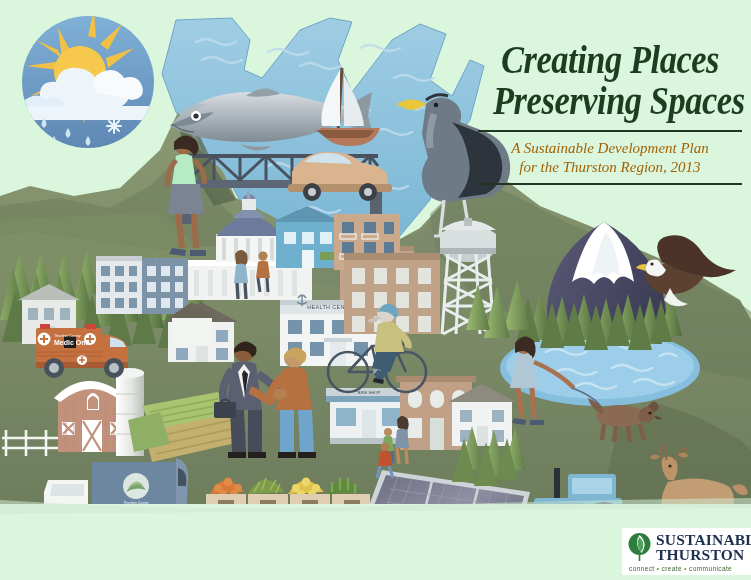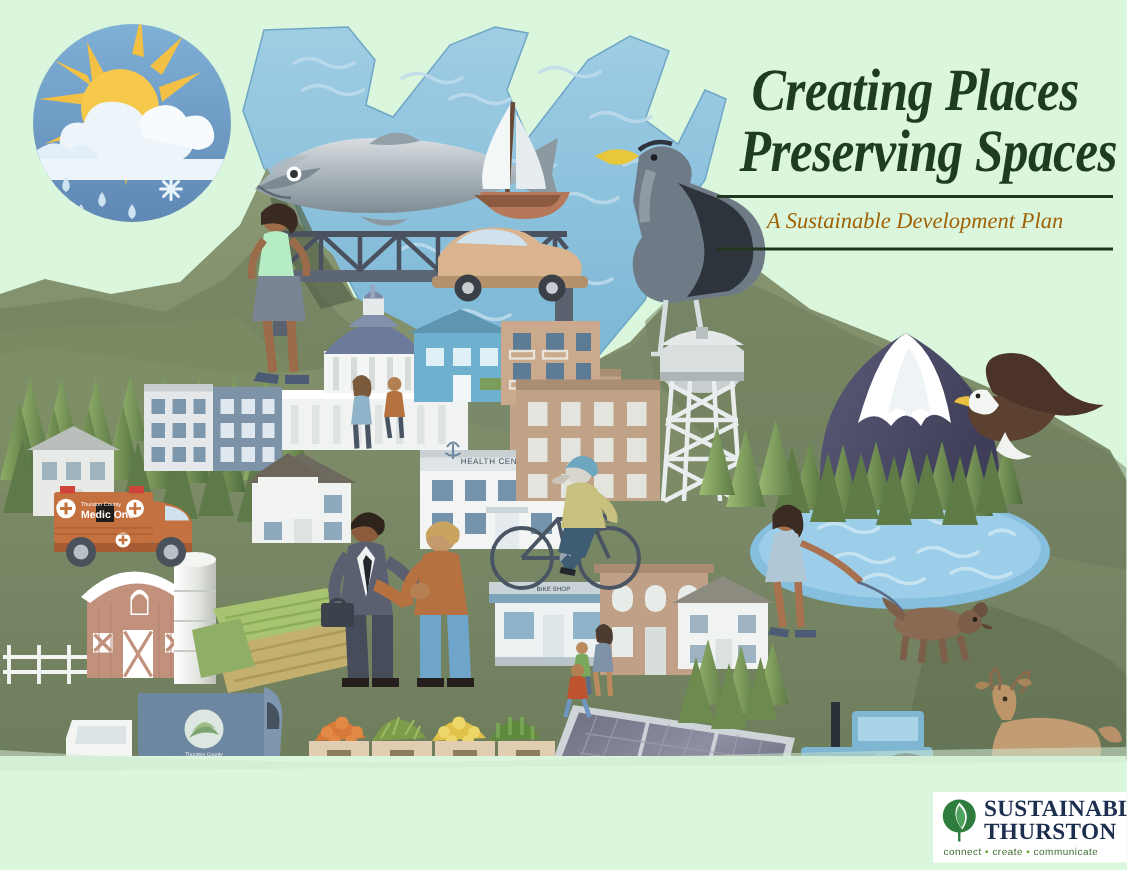--- a/index.html
+++ b/index.html
@@ -929,20 +929,21 @@
 
     <path d="M0,504 L751,504 L751,580 L0,580 Z" fill="#daf6dc"></path>
     <path d="M0,500 q180,12 380,6 q200,-6 371,-8 l0,10 L0,514 Z" fill="#cfe9d2" opacity="0.55"></path>
   </svg>
 
   <div class="title-block">
     <div class="t-line t1">Creating Places</div>
     <div class="t-line t2">Preserving Spaces</div>
     <div class="rule"></div>
     <div class="sub">A Sustainable Development Plan</div>
+    <div class="sub">for the Thurston Region, 2013</div>
     <div class="rule2"></div>
   </div>
 
   <div class="logo">
     <div class="logo-top">
       <svg class="logo-mark" viewBox="0 0 23 30">
         <circle cx="11.5" cy="12" r="11" fill="#2f7d3e"></circle>
         <path d="M11.5,3 q9,8 2,18 q-8,-10 -2,-18 z" fill="#ffffff"></path>
         <path d="M11.5,5 q7,7 1.5,15 q-6,-8 -1.5,-15 z" fill="#4ea35c"></path>
         <path d="M11.5,21 v8" stroke="#2f7d3e" stroke-width="1.6"></path>

